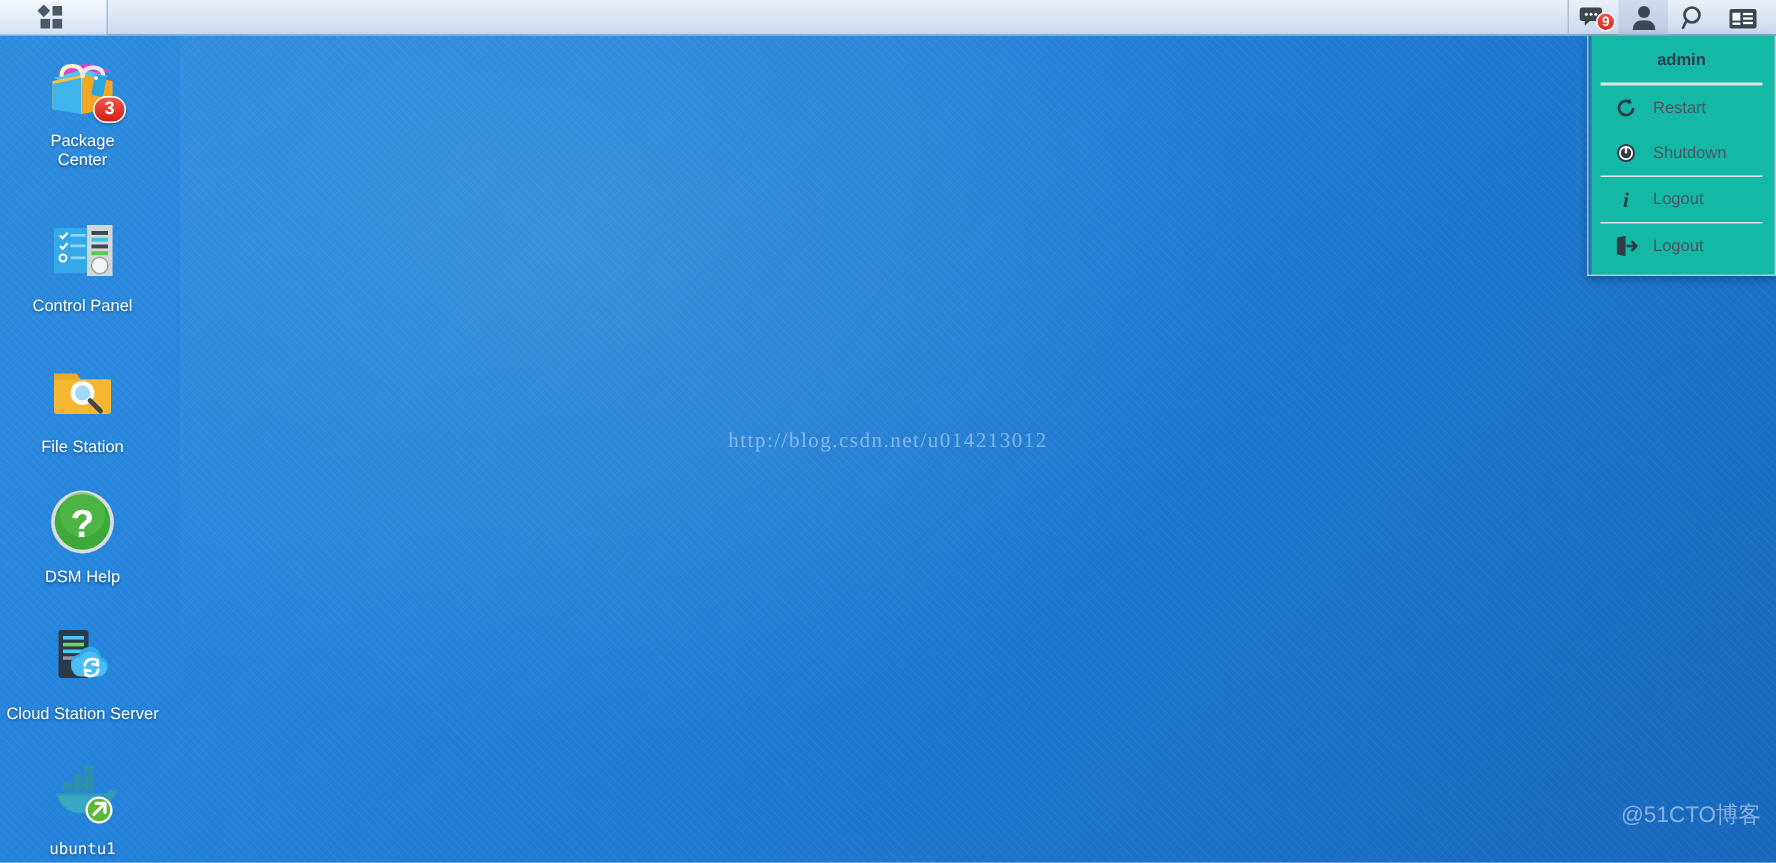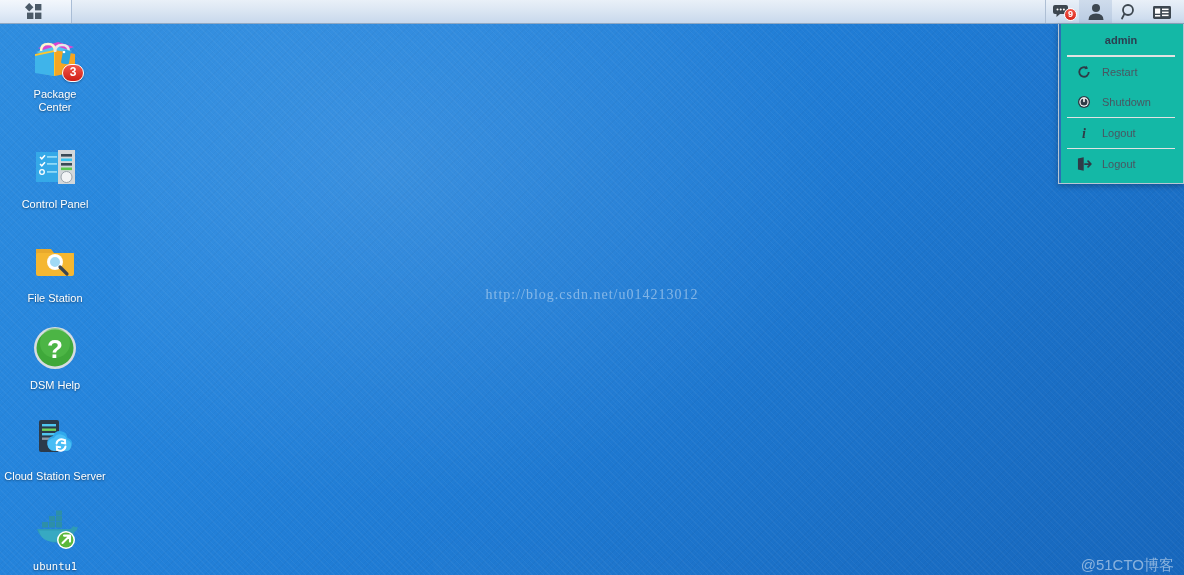--- a/index.html
+++ b/index.html
@@ -182,21 +182,21 @@
     text-align: center;
     font-family: "Liberation Serif", serif;
     font-size: 14px;
     letter-spacing: 1px;
     color: rgba(255,255,255,0.42);
     z-index: 5;
     pointer-events: none;
   }
   #watermark-corner {
     position: absolute;
-    right: 10px; bottom: 0;
+    right: 10px; bottom: 22px;
     font-size: 15px;
     color: rgba(255,255,255,0.48);
     z-index: 5;
     pointer-events: none;
   }
 </style>
 </head>
 <body>
 
 <div id="screen">

